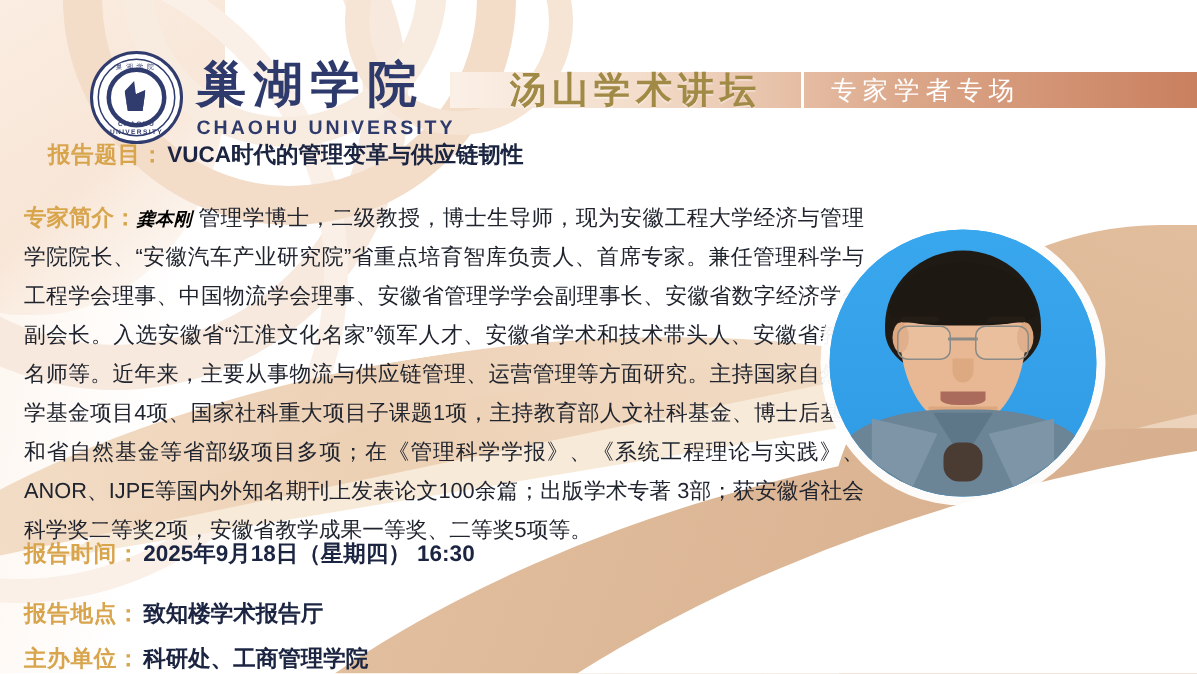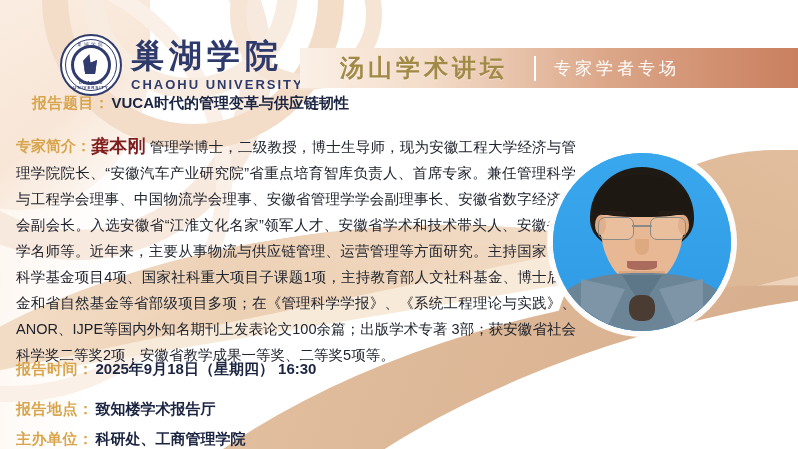--- a/index.html
+++ b/index.html
@@ -117,21 +117,21 @@
     font-family:"DejaVu Serif","Liberation Serif",serif;
     font-size:33px;line-height:1;color:#2f3a6c;font-weight:bold;
     letter-spacing:5px;
   }
   .uni-name-en{
     font-size:13px;color:#2f3a6c;font-weight:bold;letter-spacing:2px;
     margin-top:5px;
   }
 
   .banner{
-    position:absolute;left:300px;top:48px;width:498px;height:40px;
+    position:absolute;left:300px;top:48px;width:498px;height:24px;
     background:linear-gradient(90deg,#fbf0e7 0%,#f3dcc9 26%,#dba688 62%,#c9805f 100%);
     display:flex;align-items:center;
   }
   .banner-title{
     margin-left:40px;
     font-family:"DejaVu Serif","Liberation Serif",serif;
     font-size:24px;font-weight:bold;color:#a18a46;letter-spacing:4px;
     text-shadow:0 1px 0 rgba(255,255,255,.35);
   }
   .banner-sep{
@@ -154,21 +154,21 @@
   }
 
   .row-bio{position:absolute;left:16px;top:133px;width:560px;}
   .bio-lbl{
     float:left;color:#d8a54d;font-size:15px;font-weight:bold;line-height:26px;
   }
   .bio-text{
     font-size:14.5px;line-height:26px;color:#20242e;
     text-align:justify;text-justify:inter-ideograph;
   }
-  .bio-name{font-weight:bold;color:#7f1d1d;font-size:18px;}
+  .bio-name{font-weight:bold;color:#000000;font-size:12px;font-style:italic;}
 
   .row-info{position:absolute;left:16px;}
   .info-time{top:360px;}
   .info-place{top:400px;}
   .info-org{top:430px;}
   .row-info{display:flex;align-items:center;}
 
   
   .portrait{
     position:absolute;left:553px;top:153px;width:178px;height:178px;

